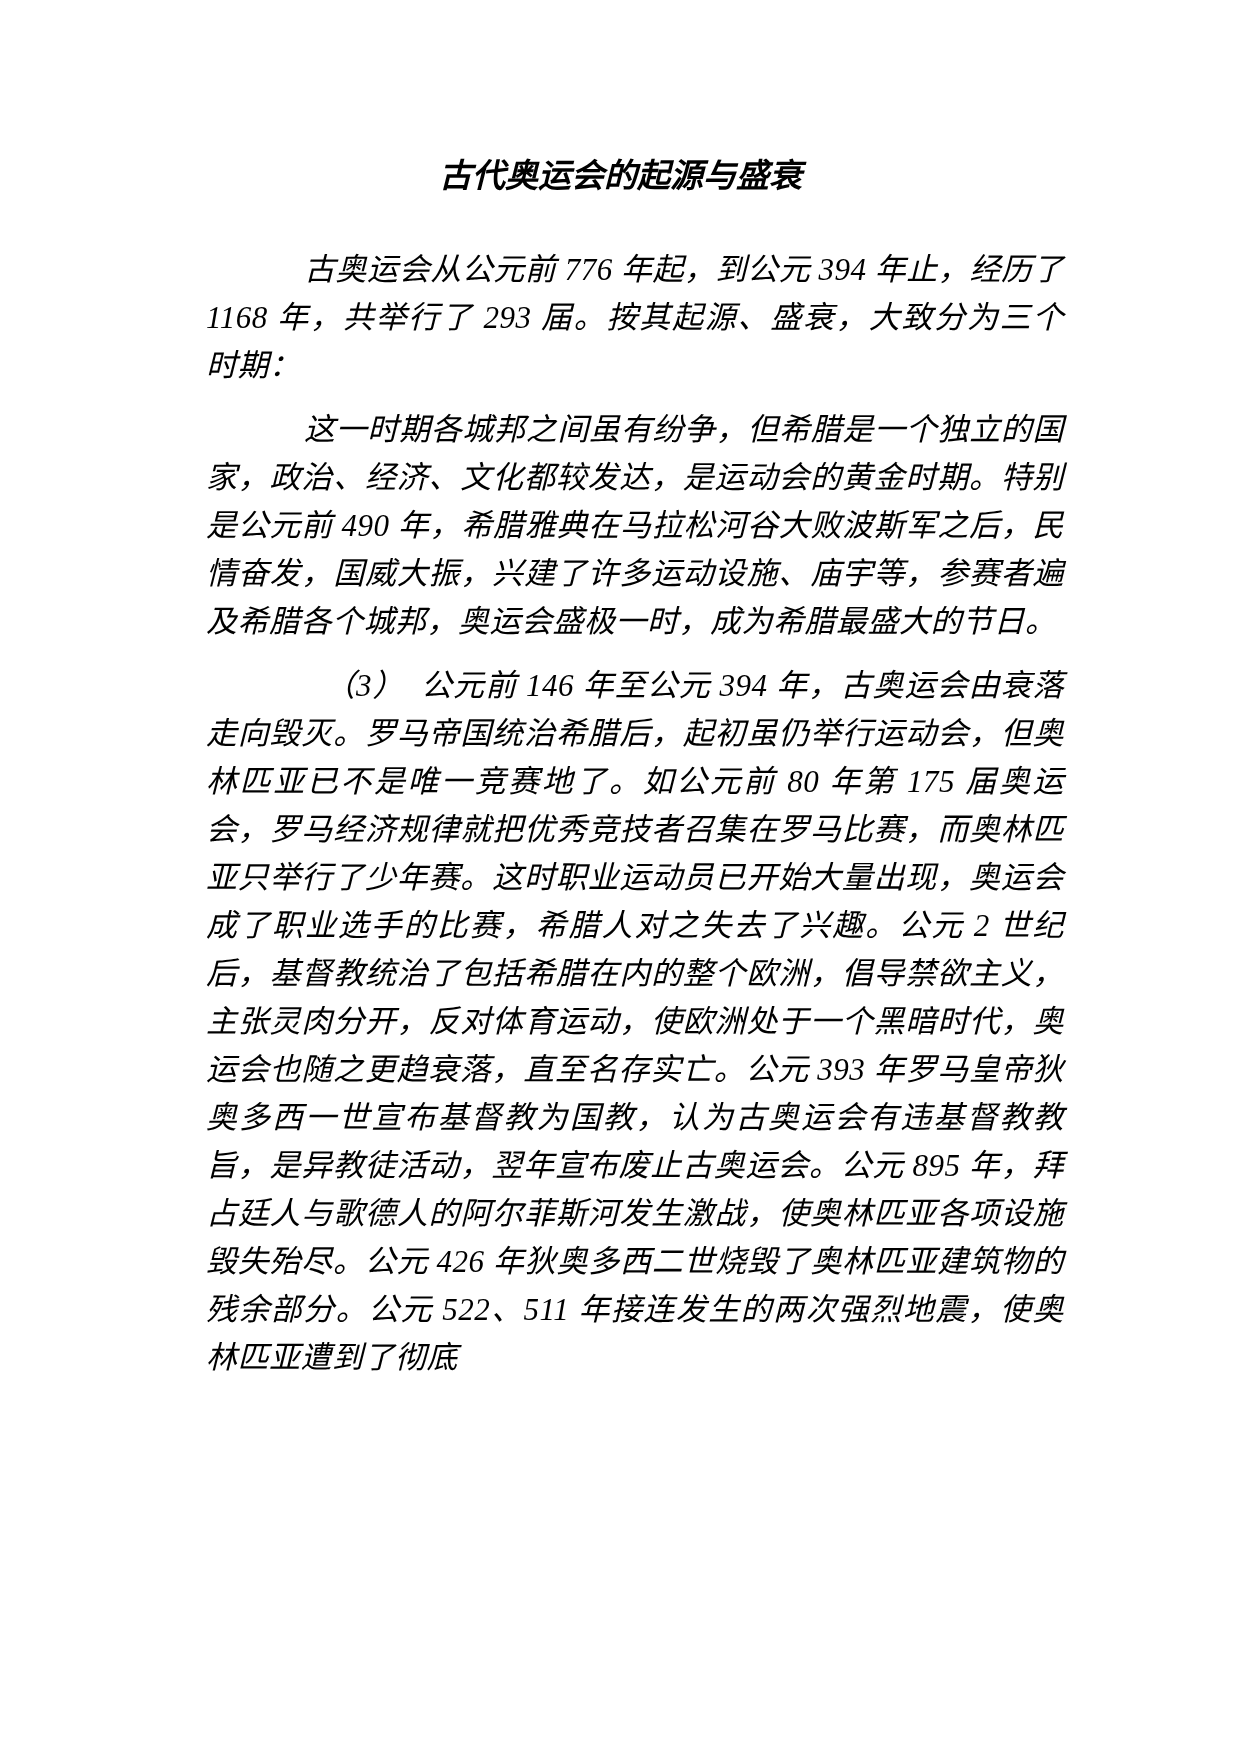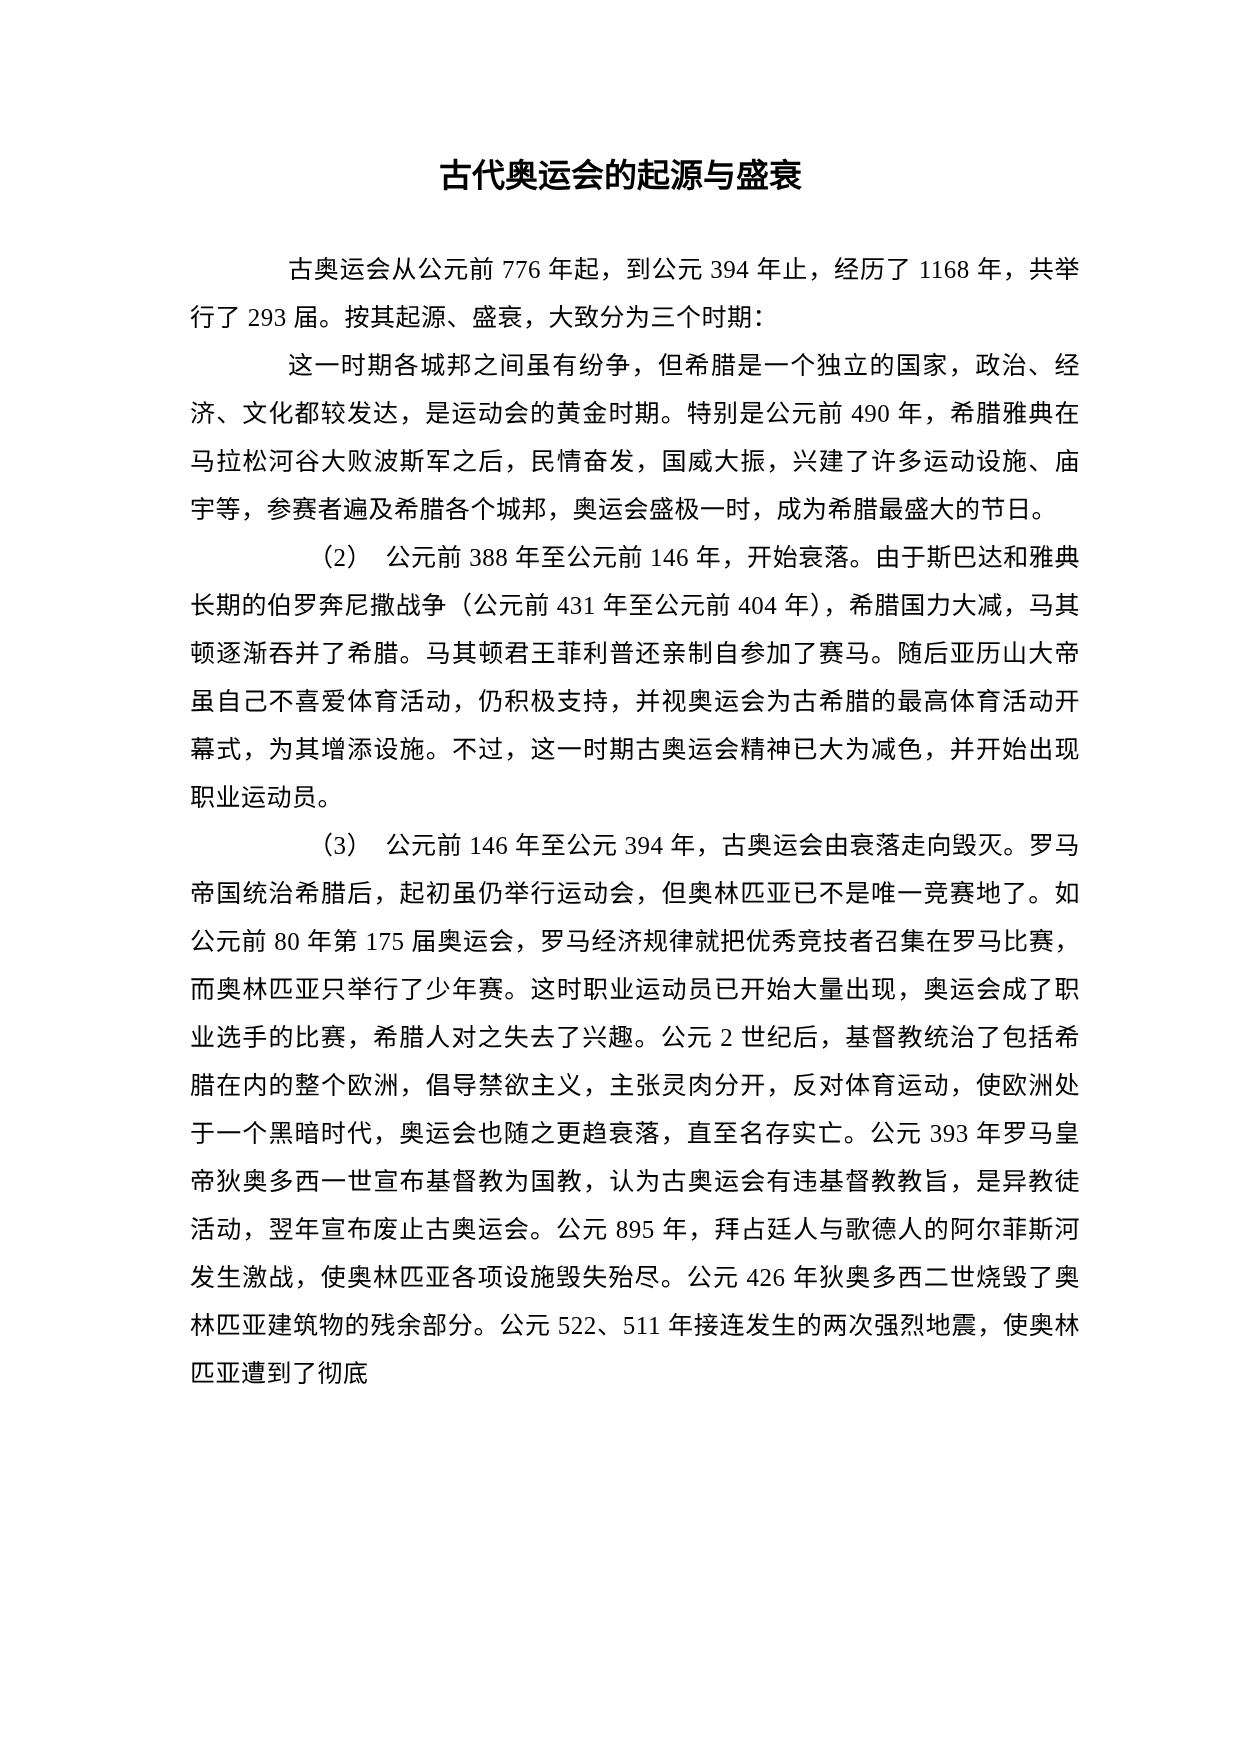--- a/index.html
+++ b/index.html
@@ -11,49 +11,49 @@
     position: relative;
     width: 1241px;
     height: 1754px;
     margin: 0 auto;
     background: #ffffff;
     box-sizing: border-box;
     padding: 148px 161px 0 190px;
     overflow: hidden;
     color: #000000;
     font-family: "Liberation Serif", "DejaVu Serif", serif;
+    font-style: italic;
   }
   .doc-title {
     margin: 0 -161px 42px -190px; 
     font-family: "DejaVu Sans", "Liberation Sans", sans-serif;
     font-weight: bold;
     font-size: 33px;
     line-height: 56px;
     text-align: center;
     letter-spacing: 0px;
   }
   .para {
-    margin: 0;
-    font-size: 25px;
+    margin: 16px;
+    font-size: 31px;
     line-height: 48px;
     letter-spacing: 0.5px;
     text-align: justify;
     text-justify: inter-ideograph;
     word-break: break-all;
   }
   .indent-a { text-indent: 98px; }   
   .indent-b { text-indent: 118px; }  
 </style>
 </head>
 <body>
 
 <div class="page">
   <h1 class="doc-title">古代奥运会的起源与盛衰</h1>
 
   <p class="para indent-a">古奥运会从公元前 776 年起，到公元 394 年止，经历了 1168 年，共举行了 293 届。按其起源、盛衰，大致分为三个时期：</p>
 
 
   <p class="para indent-a">这一时期各城邦之间虽有纷争，但希腊是一个独立的国家，政治、经济、文化都较发达，是运动会的黄金时期。特别是公元前 490 年，希腊雅典在马拉松河谷大败波斯军之后，民情奋发，国威大振，兴建了许多运动设施、庙宇等，参赛者遍及希腊各个城邦，奥运会盛极一时，成为希腊最盛大的节日。</p>
 
-  <p class="para indent-b">（2）　公元前 388 年至公元前 146 年，开始衰落。由于斯巴达和雅典长期的伯罗奔尼撒战争（公元前 431 年至公元前 404 年），希腊国力大减，马其顿逐渐吞并了希腊。马其顿君王菲利普还亲制自参加了赛马。随后亚历山大帝虽自己不喜爱体育活动，仍积极支持，并视奥运会为古希腊的最高体育活动开幕式，为其增添设施。不过，这一时期古奥运会精神已大为减色，并开始出现职业运动员。</p>
 
   <p class="para indent-b">（3）　公元前 146 年至公元 394 年，古奥运会由衰落走向毁灭。罗马帝国统治希腊后，起初虽仍举行运动会，但奥林匹亚已不是唯一竞赛地了。如公元前 80 年第 175 届奥运会，罗马经济规律就把优秀竞技者召集在罗马比赛，而奥林匹亚只举行了少年赛。这时职业运动员已开始大量出现，奥运会成了职业选手的比赛，希腊人对之失去了兴趣。公元 2 世纪后，基督教统治了包括希腊在内的整个欧洲，倡导禁欲主义，主张灵肉分开，反对体育运动，使欧洲处于一个黑暗时代，奥运会也随之更趋衰落，直至名存实亡。公元 393 年罗马皇帝狄奥多西一世宣布基督教为国教，认为古奥运会有违基督教教旨，是异教徒活动，翌年宣布废止古奥运会。公元 895 年，拜占廷人与歌德人的阿尔菲斯河发生激战，使奥林匹亚各项设施毁失殆尽。公元 426 年狄奥多西二世烧毁了奥林匹亚建筑物的残余部分。公元 522、511 年接连发生的两次强烈地震，使奥林匹亚遭到了彻底</p>
 </div>
 
 </body></html>

